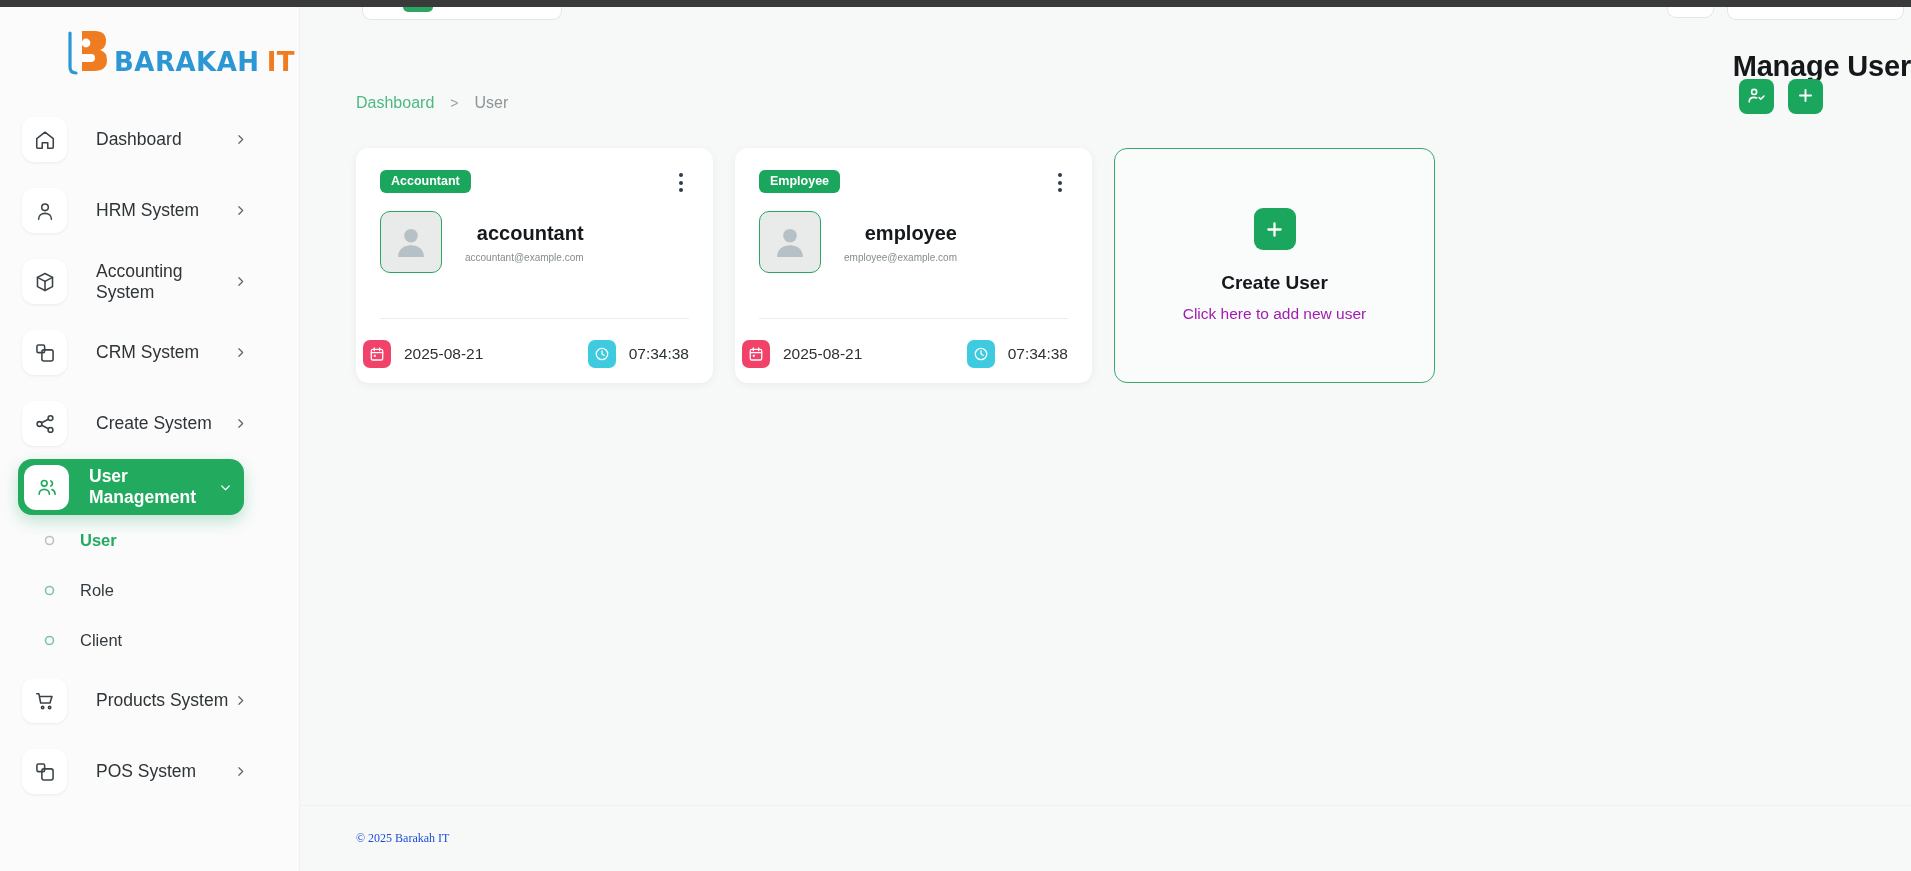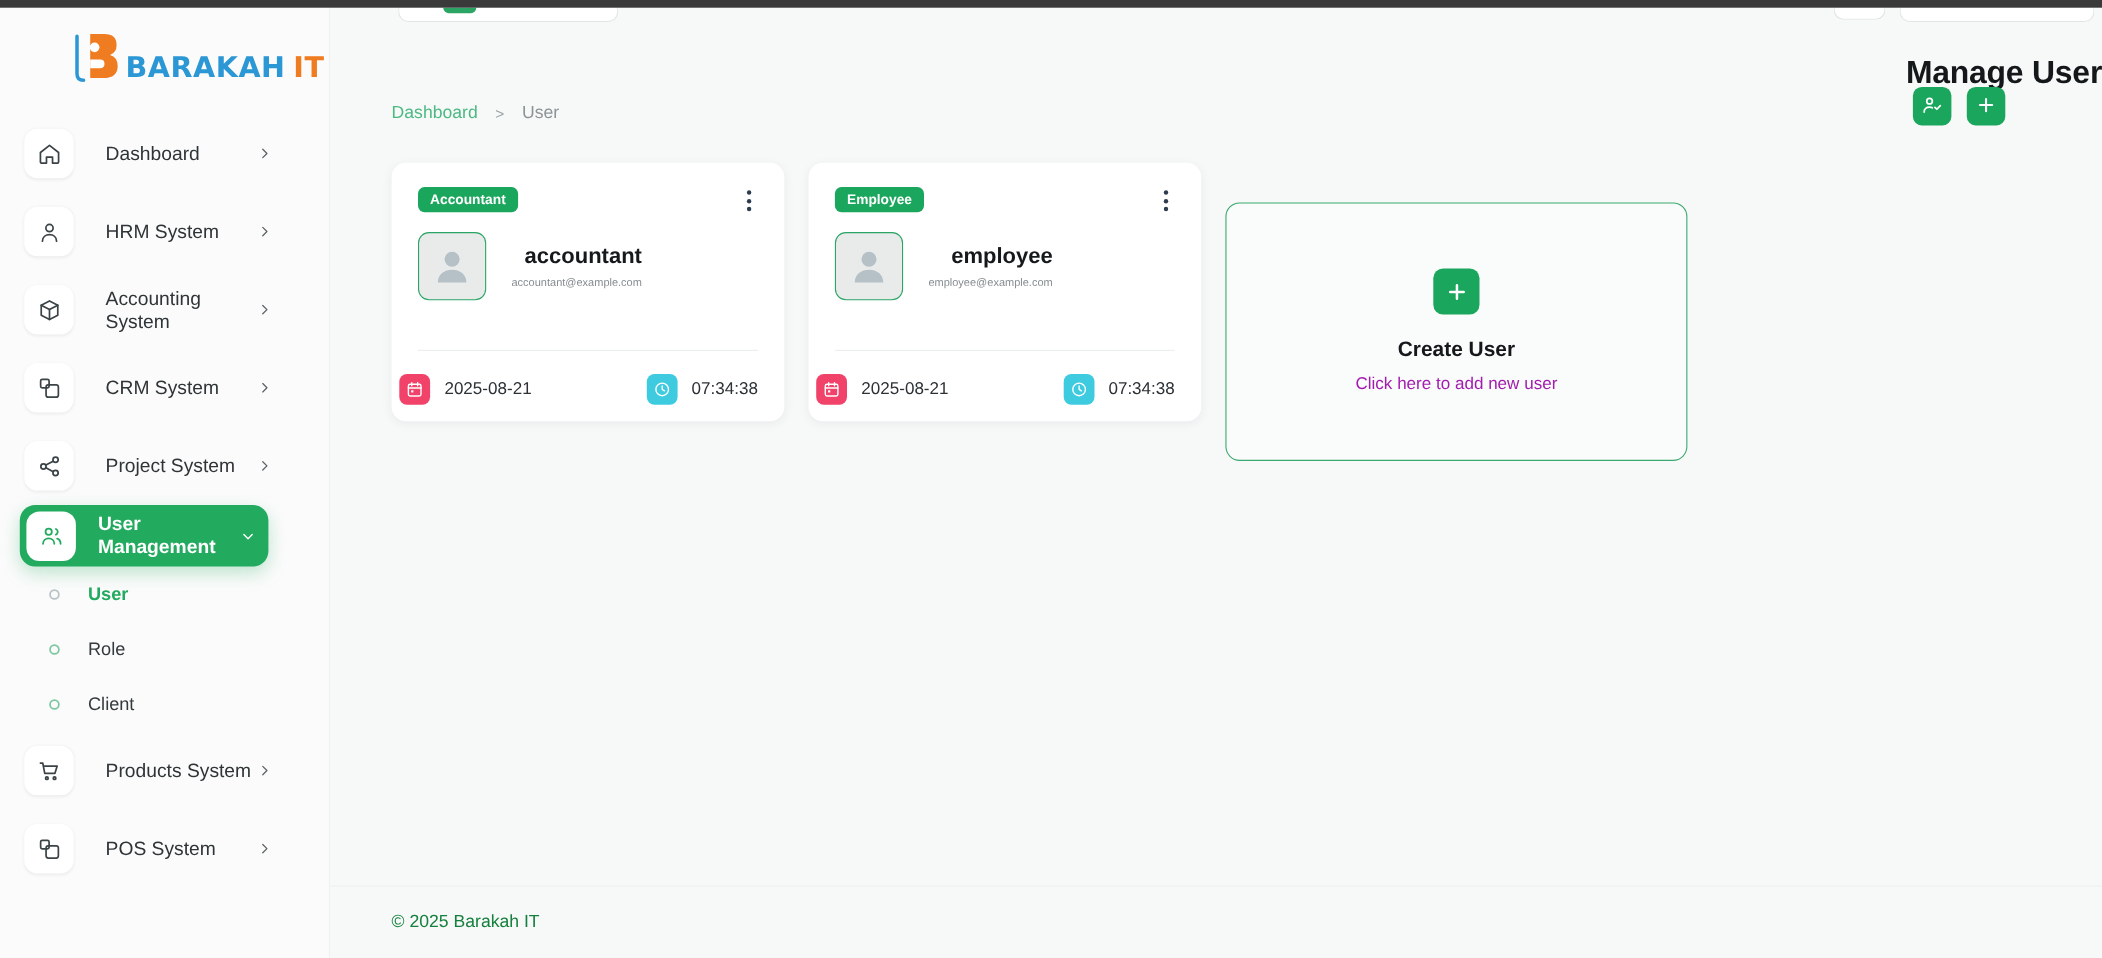--- a/index.html
+++ b/index.html
@@ -153,39 +153,39 @@
     width: 28px; height: 28px; border-radius: 7px; flex: none;
     display: flex; align-items: center; justify-content: center;
   }
   .chip-ico.date { background: #f1436a; }
   .chip-ico.time { background: #3ecbe0; }
   .chip-ico svg { width: 16px; height: 16px; }
   .chip-text { margin-left: 13px; font-size: 15.5px; color: #2b3135; }
 
   
   .create-card {
-    width: 420px; height: 235px; border: 1.3px solid #3aa96f; border-radius: 13px;
+    width: 321px; height: 235px; border: 1.3px solid #3aa96f; border-radius: 13px;
     background: #fafbfb; display: flex; flex-direction: column;
-    align-items: center; justify-content: center; cursor: pointer; margin-top: 36px;
+    align-items: center; justify-content: center; cursor: pointer;
   }
   .create-plus {
     width: 42px; height: 42px; background: #1aa65c; border-radius: 9px;
     display: flex; align-items: center; justify-content: center;
   }
   .create-plus svg { width: 21px; height: 21px; }
   .create-title { margin-top: 22px; font-size: 19px; font-weight: 700; color: #14181a; }
   .create-sub { margin-top: 11px; font-size: 15.5px; color: #a21caf; }
 
   
   .footer-band {
     position: absolute; left: 0; bottom: 0; width: 100%; height: 66px;
     background: #f7f8f8; border-top: 1px solid #f0f1f1;
     display: flex; align-items: center; padding-left: 56px;
   }
-  .footer-text { font-size: 16px; color: #15803d; }
+  .footer-text { font-size: 12px; color: #1d4ed8; font-family: Liberation Serif, serif; }
 </style>
 </head>
 <body>
 
 <div class="app">
 
   <div class="top-strip"></div>
   <div class="top-partial tp-search">
     <div class="tp-search-dot"></div>
   </div>
@@ -273,21 +273,21 @@
 
       <div class="nav-item">
         <span class="nav-icon">
           <svg viewBox="0 0 24 24" fill="none" stroke="#3b4347" stroke-width="1.7" stroke-linecap="round" stroke-linejoin="round">
             <circle cx="18" cy="5.5" r="2.6"></circle>
               <circle cx="6" cy="12" r="2.6"></circle>
               <circle cx="18" cy="18.5" r="2.6"></circle>
             <path d="M8.4 10.7 15.7 6.8M8.4 13.3l7.3 3.9"></path>
           </svg>
         </span>
-        <span class="nav-label">Project System</span>
+        <span class="nav-label">Create System</span>
         <span class="nav-chevron">
           <svg viewBox="0 0 24 24" fill="none" stroke="currentColor" stroke-width="2.2" stroke-linecap="round" stroke-linejoin="round">
               <path d="M9 5l7 7-7 7"></path>
             </svg>
         </span>
       </div>
 
       <div class="nav-item active">
         <span class="nav-icon">
           <svg viewBox="0 0 24 24" fill="none" stroke="#22aa5f" stroke-width="1.8" stroke-linecap="round" stroke-linejoin="round">

